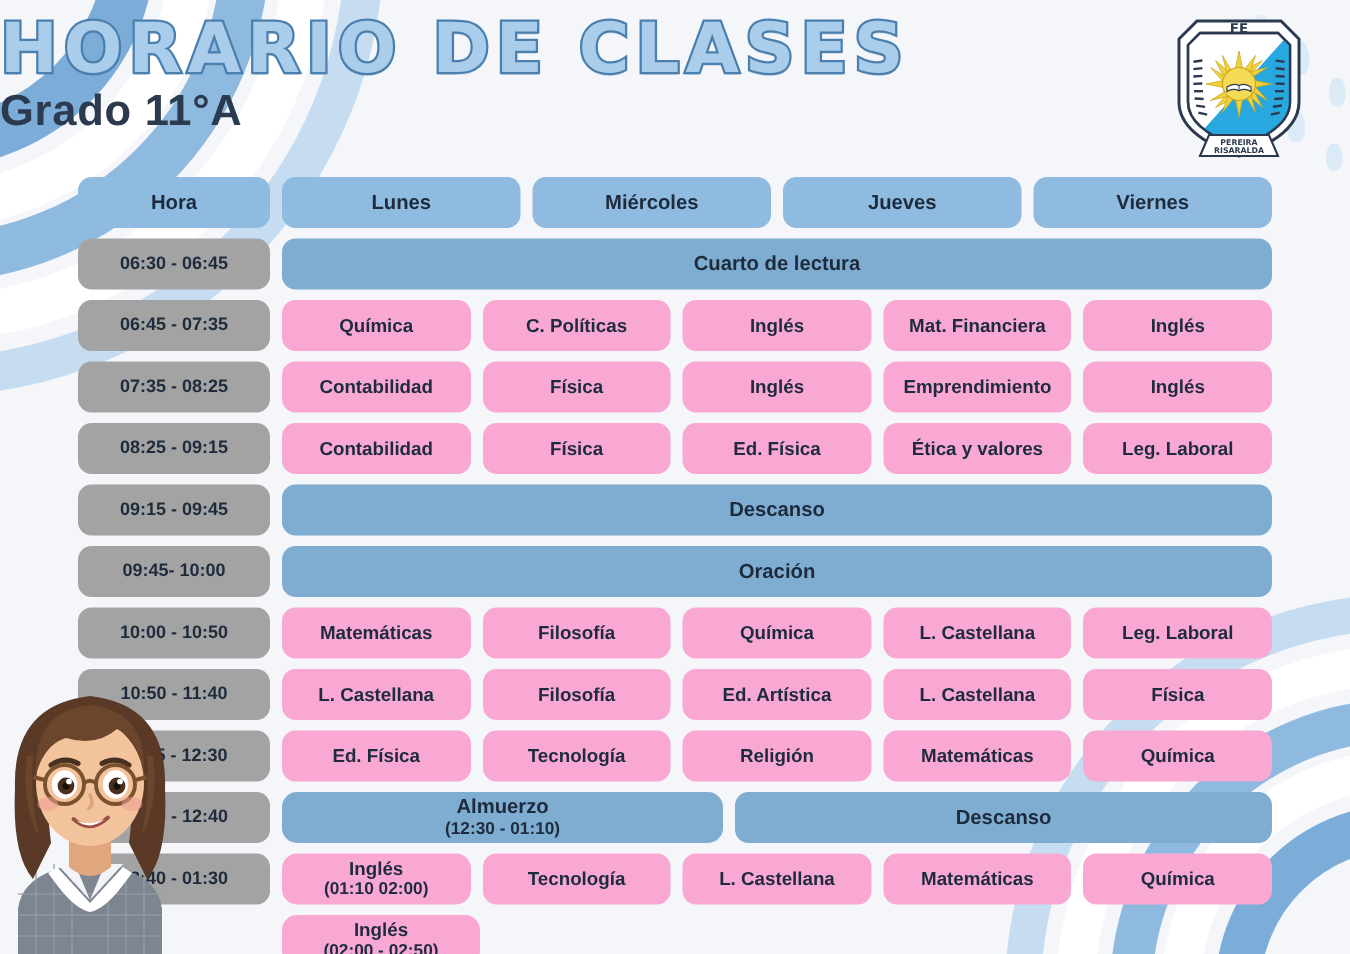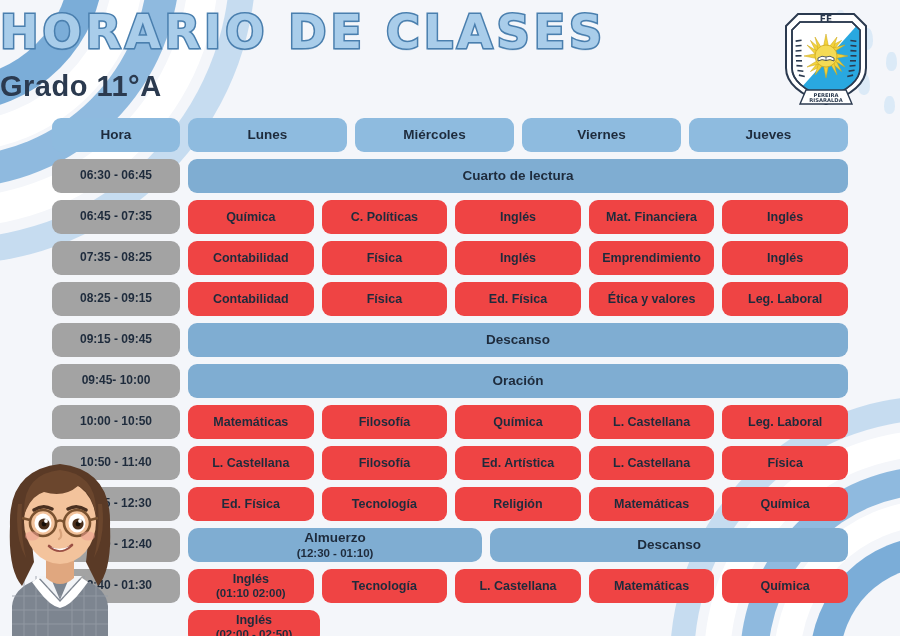--- a/index.html
+++ b/index.html
@@ -78,21 +78,21 @@
     line-height: 1.05;
     text-shadow: 0 2px 0 rgba(74,127,174,.25);
   }
 
   #sub-title {
     font-family: "Liberation Sans", sans-serif;
     font-size: 29px;
     font-weight: 700;
     color: #2b3a4f;
     letter-spacing: .5px;
-    margin-top: 14px;
+    margin-top: 2px;
   }
 
   
   #crest {
     position: absolute;
     top: 4px;
     right: 26px;
     width: 96px;
     height: 104px;
     z-index: 4;
@@ -126,21 +126,21 @@
     line-height: 1.15;
   }
 
   
   .c-hora { flex: 0 0 128px; }
   .c-day  { flex: 1 1 0; }
 
   
   .head       { background: #8ebbdf; font-size: 13.5px; }
   .time       { background: #a3a3a3; font-size: 12px; }
-  .subject    { background: #ef4444; font-weight: 600; }
+  .subject    { background: #f9a8d4; font-weight: 600; }
   .special    { background: #7fadd2; font-size: 13.5px; font-weight: 700; }
 
   .span-all   { flex: 1 1 auto; }
 
   .sub-time {
     display: block;
     font-size: 11.5px;
     font-weight: 600;
     margin-top: 1px;
     text-align: right;
@@ -264,22 +264,22 @@
     </svg>
   </div>
 </div>
 
 <div id="schedule">
 
   <div class="row">
     <div class="cell head c-hora">Hora</div>
     <div class="cell head c-day">Lunes</div>
     <div class="cell head c-day">Miércoles</div>
+    <div class="cell head c-day">Jueves</div>
     <div class="cell head c-day">Viernes</div>
-    <div class="cell head c-day">Jueves</div>
   </div>
 
   <div class="row">
     <div class="cell time c-hora">06:30 - 06:45</div>
     <div class="cell special span-all">Cuarto de lectura</div>
   </div>
 
   <div class="row">
     <div class="cell time c-hora">06:45 - 07:35</div>
     <div class="cell subject c-day">Química</div>

